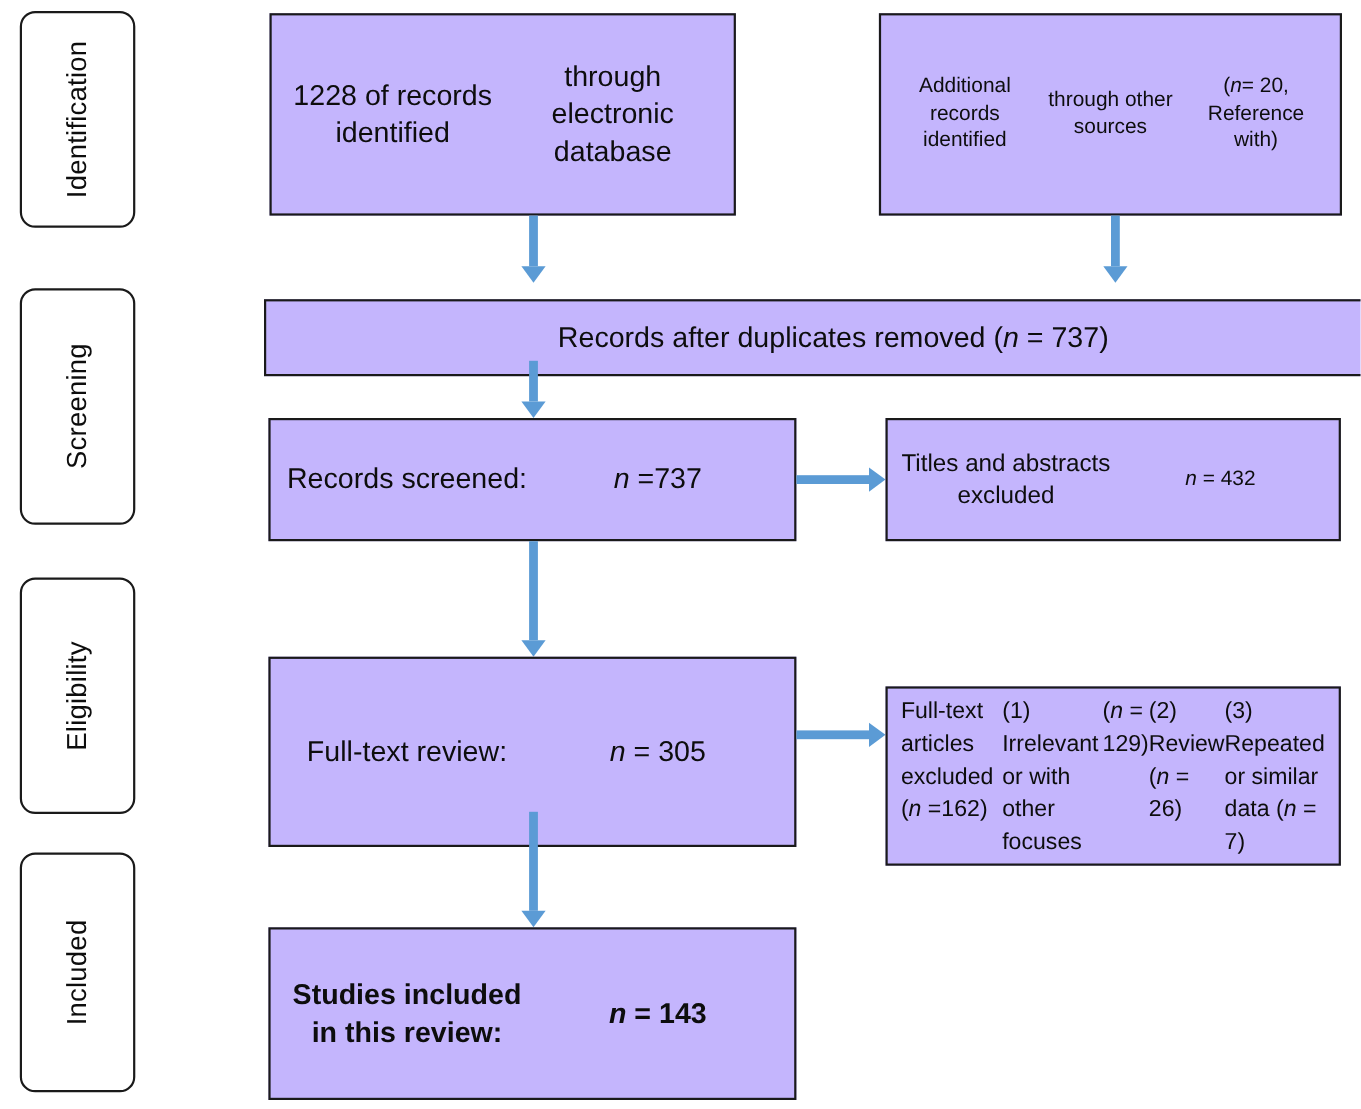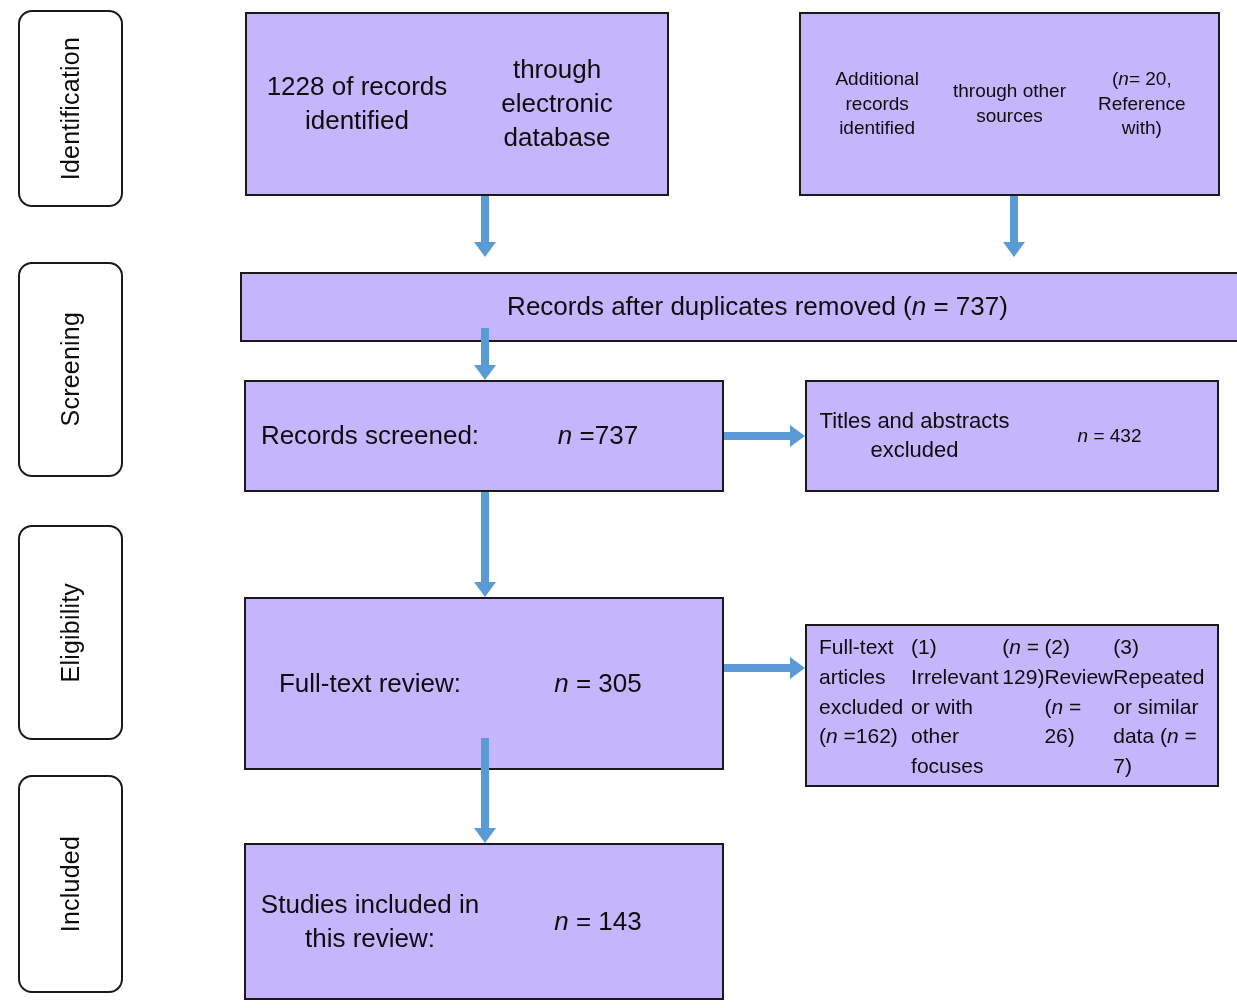--- a/index.html
+++ b/index.html
@@ -175,18 +175,18 @@
     <span class="line t-21"><span>Full-text articles excluded (</span><span class="ital">n</span><span> =162)</span></span>
     <span class="line t-21">(1) Irrelevant or with other focuses</span>
     <span class="line t-21"><span>(</span><span class="ital">n</span><span> = 129)</span></span>
     <span class="line t-21"><span>(2) Review (</span><span class="ital">n</span><span> = 26)</span></span>
     <span class="line t-21"><span>(3) Repeated or similar data (</span><span class="ital">n</span><span> = 7)</span></span>
   </div>
 
   <div class="arrow-v" style="left:481px; top:738px; width:8px; height:90px;"></div>
   <div class="arrow-v-head" style="left:474px; top:828px;"></div>
 
-  <div class="box" style="left:244px; top:843px; width:480px; height:157px;">
+  <div class="box" style="left:244px; top:843px; width:480px; height:157px;font-weight:bold;">
     <span class="line t-26">Studies included in this review:</span>
     <span class="line t-26"><span class="ital">n</span><span> = 143</span></span>
   </div>
 
 </div>
 
 </body></html>

